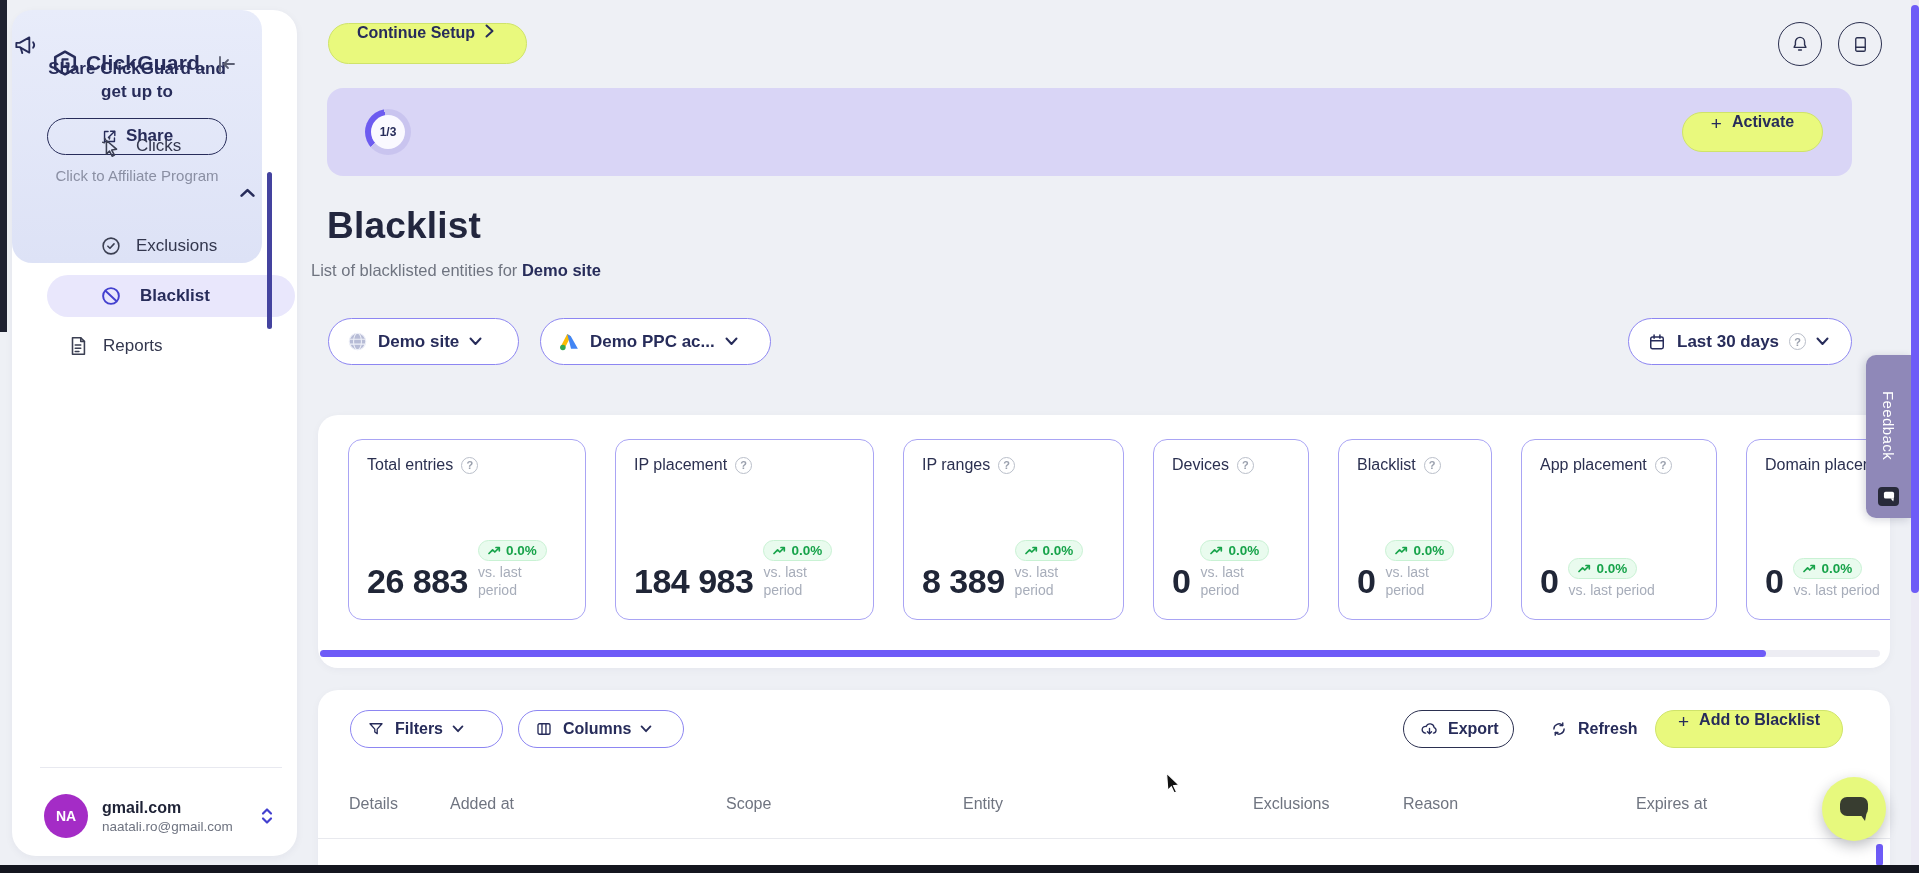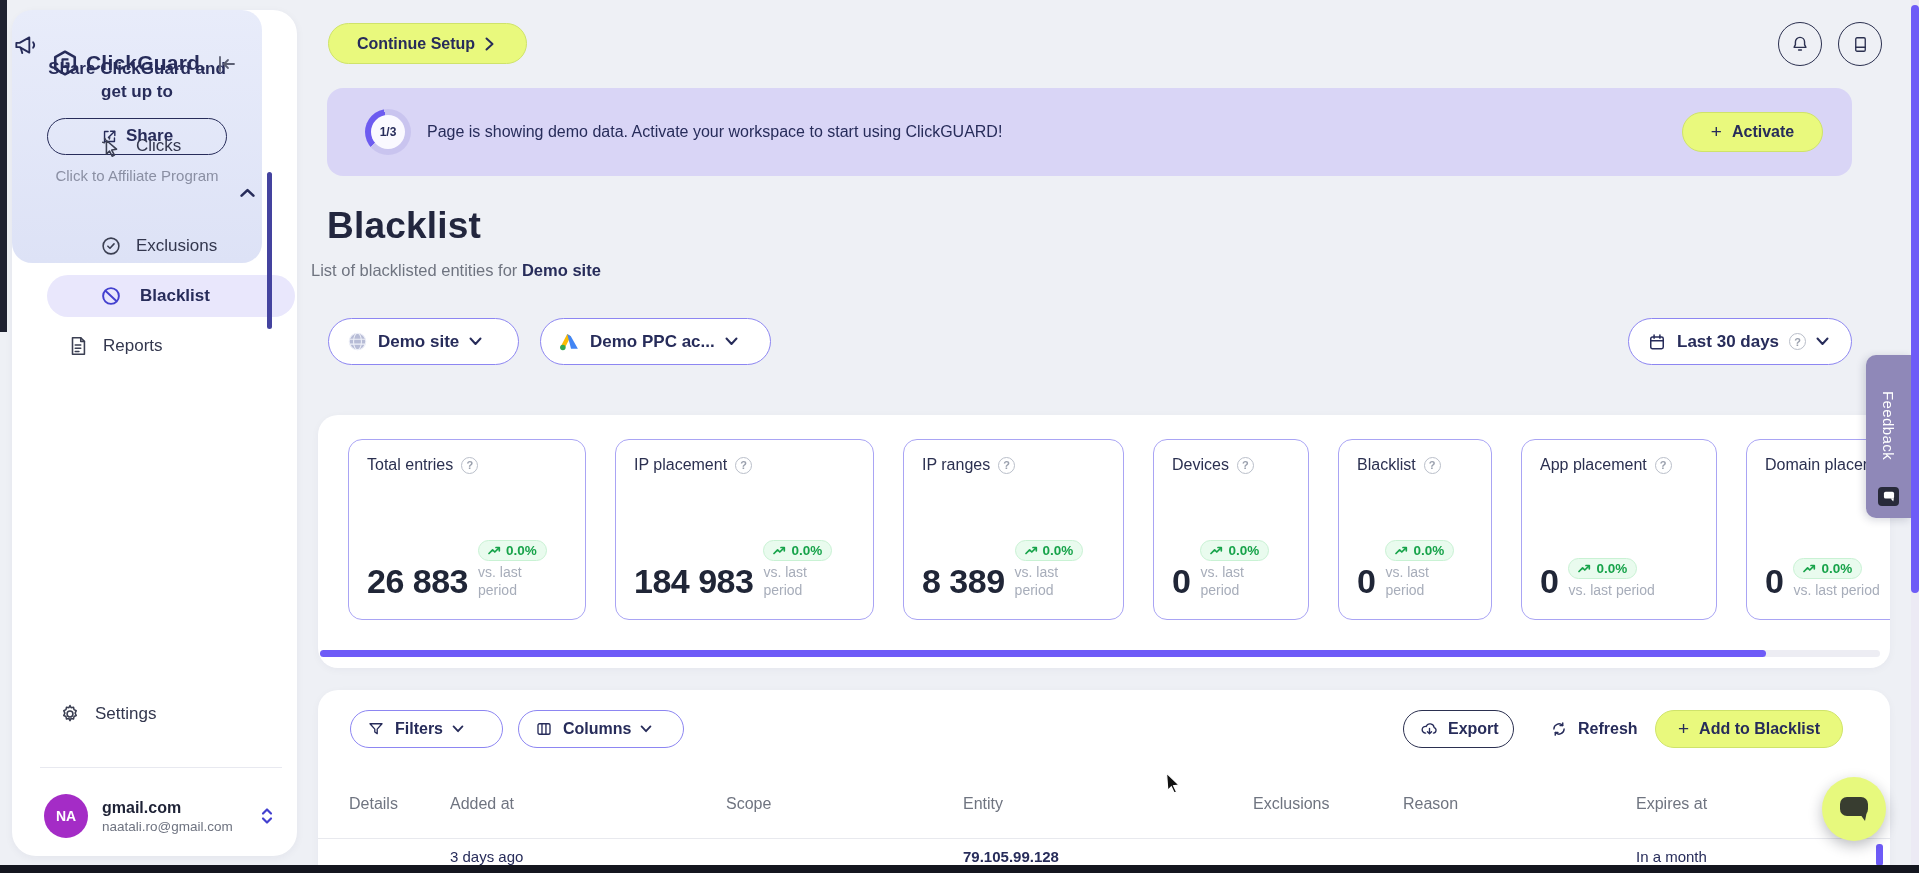--- a/index.html
+++ b/index.html
@@ -45,21 +45,21 @@
   .settings-row{top:683px;}
   .side-divider{left:28px;top:757px;width:242px;height:1px;background:#e8e9f0;}
   .user-row{position:absolute;left:32px;top:784px;width:230px;display:flex;align-items:center;gap:14px;cursor:pointer;}
   .avatar{width:44px;height:44px;border-radius:50%;background:var(--avatar);color:#fff;font-size:14px;
     font-weight:700;display:flex;align-items:center;justify-content:center;}
   .user-name{font-size:16px;font-weight:700;color:#1e2236;}
   .user-email{font-size:13.5px;color:#6e7380;margin-top:2px;}
   .user-caret{margin-left:auto;width:14px;color:#4340cf;}
   
   .btn-lime{background:var(--lime);border:1px solid var(--limeborder);color:var(--navy);
-    font-weight:700;display:flex;align-items:center;justify-content:center;gap:10px;cursor:pointer;
+    font-weight:700;display:flex;align-items:flex-start;justify-content:center;gap:10px;cursor:pointer;
     font-family:"Liberation Sans",sans-serif;}
   .continue-setup{left:328px;top:23px;width:199px;height:41px;border-radius:21px;font-size:16px;}
   .round-btn{width:44px;height:44px;border-radius:50%;border:1.3px solid #2b3050;background:transparent;
     display:flex;align-items:center;justify-content:center;color:#2b3050;cursor:pointer;}
   .bell-btn{left:1778px;top:22px;}
   .book-btn{left:1838px;top:22px;}
   
   .banner{left:327px;top:88px;width:1525px;height:88px;border-radius:16px;background:var(--bannerbg);}
   .ring{position:absolute;left:38px;top:21px;width:46px;height:46px;border-radius:50%;
     background:conic-gradient(from 230deg,#6d5bf0 0 120deg,#c9c4ef 120deg 360deg);
@@ -221,29 +221,20 @@
           <path d="M10 5 H5 v14 h14 v-5"></path>
             <path d="M13.5 4.5 H19.5 V10.5"></path>
             <path d="M19 5 l-8.5 8.5"></path>
         </svg>
       </span>
       <span>Share</span>
     </button>
     <div class="promo-caption">Click to Affiliate Program</div>
   </div>
 
-  <div class="nav-row lvl1 settings-row" style="padding-left:47px;">
-    <span class="ic">
-      <svg width="22" height="22" viewBox="0 0 24 24" fill="none" stroke="currentColor" stroke-width="1.7" stroke-linecap="round" stroke-linejoin="round">
-        <circle cx="12" cy="12" r="3.2"></circle>
-        <path d="M12 2.8 l1.2 2.4 2.6-.6 .6 2.6 2.4 1.2 -1.2 2.6 1.2 2.6 -2.4 1.2 -.6 2.6 -2.6-.6 -1.2 2.4 -1.2-2.4 -2.6.6 -.6-2.6 -2.4-1.2 1.2-2.6 -1.2-2.6 2.4-1.2 .6-2.6 2.6.6 z"></path>
-      </svg>
-    </span>
-    <span>Settings</span>
-  </div>
 
   <div class="abs side-divider"></div>
 
   <div class="user-row">
     <div class="avatar">NA</div>
     <div>
       <div class="user-name">gmail.com</div>
       <div class="user-email">naatali.ro@gmail.com</div>
     </div>
     <span class="user-caret">
@@ -278,21 +269,20 @@
       <rect x="6" y="3.5" width="12" height="17" rx="1.6"></rect>
         <path d="M6 15.5 h12"></path>
     </svg>
   </span>
 </button>
 
 <div class="abs banner">
   <div class="ring">
     <div class="ring-inner">1/3</div>
   </div>
-  <div class="banner-msg">Page is showing demo data. Activate your workspace to start using ClickGUARD!</div>
   <button class="btn-lime activate-btn">
     <span class="plus">+</span>
     <span>Activate</span>
   </button>
 </div>
 
 <h1 class="abs page-title">Blacklist</h1>
 <div class="abs page-subtitle">
   <span>List of blacklisted entities for</span>
   <b>Demo site</b>
@@ -542,29 +532,20 @@
     <span class="th">Details</span>
     <span class="th">Added at</span>
     <span class="th">Scope</span>
     <span class="th">Entity</span>
     <span class="th">Exclusions</span>
     <span class="th">Reason</span>
     <span class="th">Expires at</span>
   </div>
   <div class="thead-divider"></div>
 
-  <div class="trow">
-    <span class="td"></span>
-    <span class="td">3 days ago</span>
-    <span class="td"></span>
-    <span class="td">79.105.99.128</span>
-    <span class="td"></span>
-    <span class="td"></span>
-    <span class="td">In a month</span>
-  </div>
 </section>
 <div class="abs tscroll-nub"></div>
 
 <div class="abs feedback-tab">
   <span class="feedback-text">Feedback</span>
   <span class="feedback-ic">
     <svg width="12" height="11" viewBox="0 0 14 13" fill="#fff">
         <rect x="1" y="1" width="12" height="8" rx="2"></rect>
         <path d="M9 9 l3 3.5 .8-3.8 z"></path>
       </svg>

